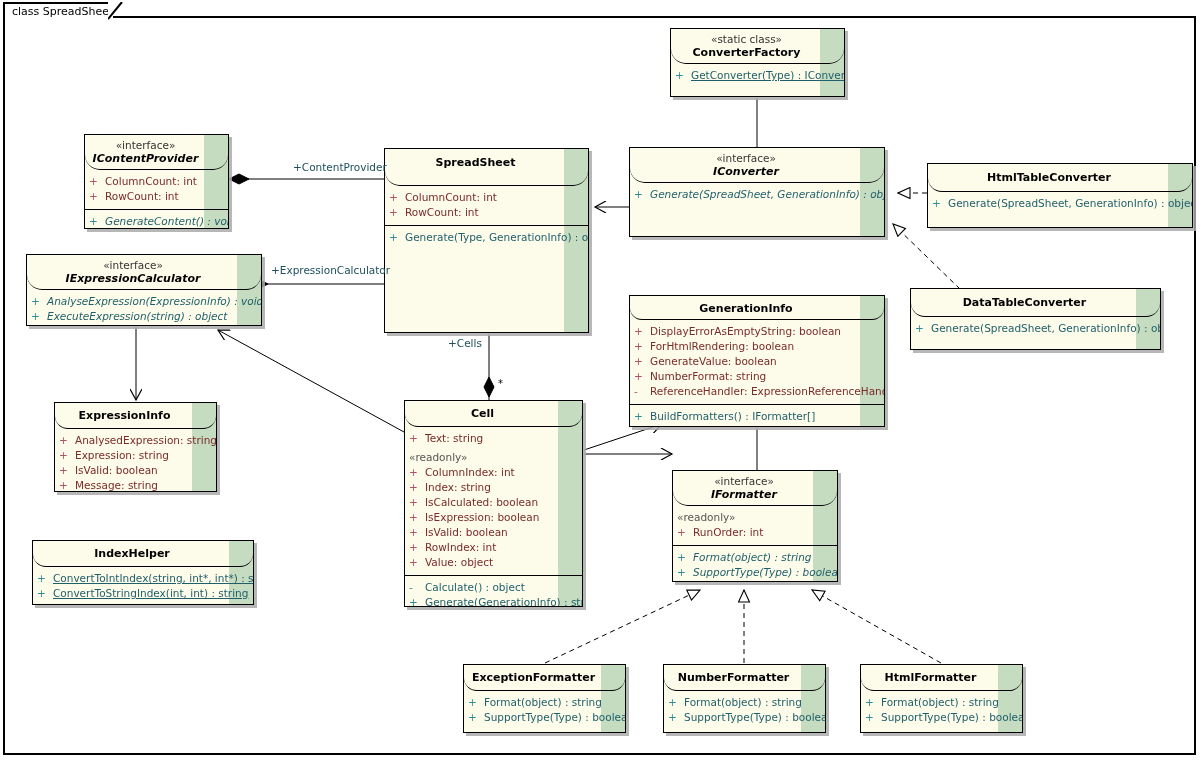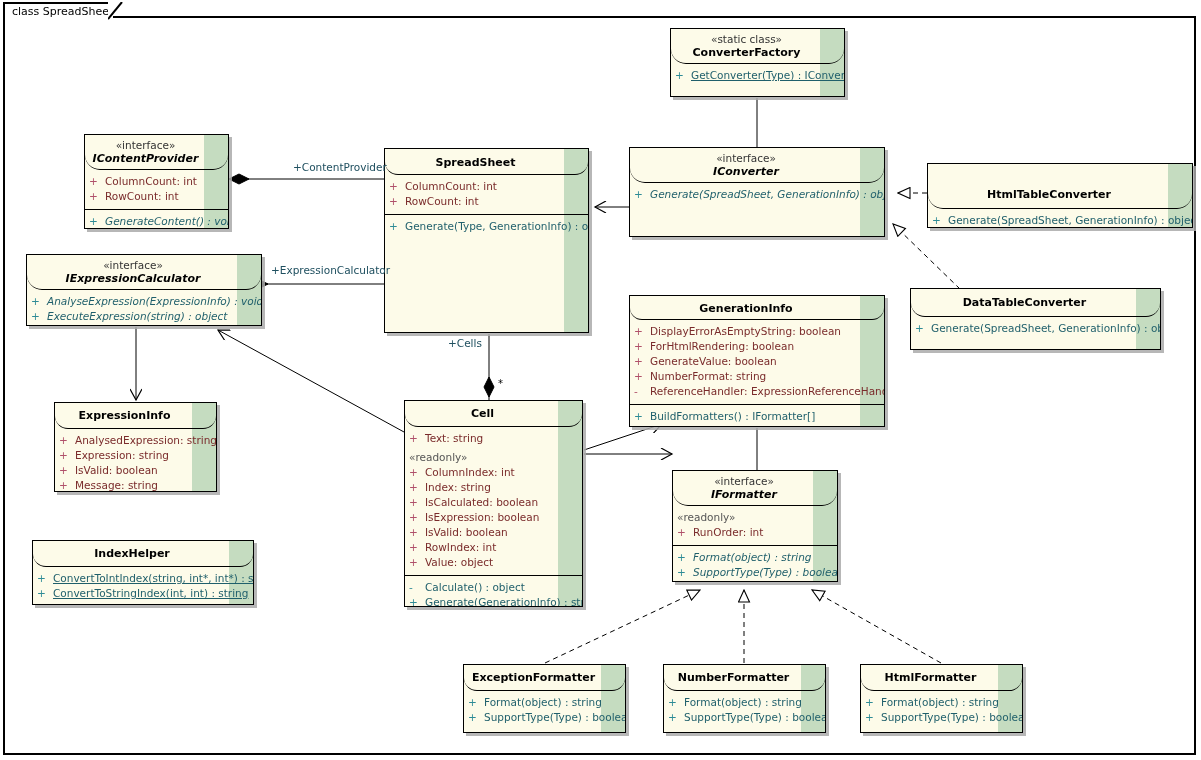--- a/index.html
+++ b/index.html
@@ -262,21 +262,21 @@
       <div class="mem"><span class="vis">+</span><span class="nm">ColumnCount:  int</span></div>
       <div class="mem"><span class="vis">+</span><span class="nm">RowCount:  int</span></div>
     </div>
     <div class="compart last">
       <div class="mem op ital"><span class="vis">+</span><span class="nm">GenerateContent() : void</span></div>
     </div>
   </div>
 
   <div class="cls" style="left:384px; top:148px; width:205px; height:185px;">
     <div class="tintbar"></div>
-    <div class="hdr" style="padding-top:7px; padding-bottom:5px;">
+    <div class="hdr" style="padding-top:7px; padding-bottom:16px;">
       <span class="cname">SpreadSheet</span>
     </div>
     <div class="compart">
       <div class="mem"><span class="vis">+</span><span class="nm">ColumnCount:  int</span></div>
       <div class="mem"><span class="vis">+</span><span class="nm">RowCount: int</span></div>
     </div>
     <div class="compart last">
       <div class="mem op"><span class="vis">+</span><span class="nm">Generate(Type, GenerationInfo) : object</span></div>
     </div>
   </div>
@@ -287,21 +287,21 @@
       <span class="stereo">«interface»</span>
       <span class="cname ital">IConverter</span>
     </div>
     <div class="compart last">
       <div class="mem op ital"><span class="vis">+</span><span class="nm">Generate(SpreadSheet, GenerationInfo) : object</span></div>
     </div>
   </div>
 
   <div class="cls" style="left:927px; top:163px; width:266px; height:65px;">
     <div class="tintbar"></div>
-    <div class="hdr" style="padding-top:24px; padding-bottom:7px;">
+    <div class="hdr" style="padding-top:7px; padding-bottom:7px;">
       <span class="cname">HtmlTableConverter</span>
     </div>
     <div class="compart last">
       <div class="mem op"><span class="vis">+</span><span class="nm">Generate(SpreadSheet, GenerationInfo) : object</span></div>
     </div>
   </div>
 
   <div class="cls" style="left:910px; top:288px; width:251px; height:62px;">
     <div class="tintbar"></div>
     <div class="hdr" style="padding-top:7px; padding-bottom:7px;">

